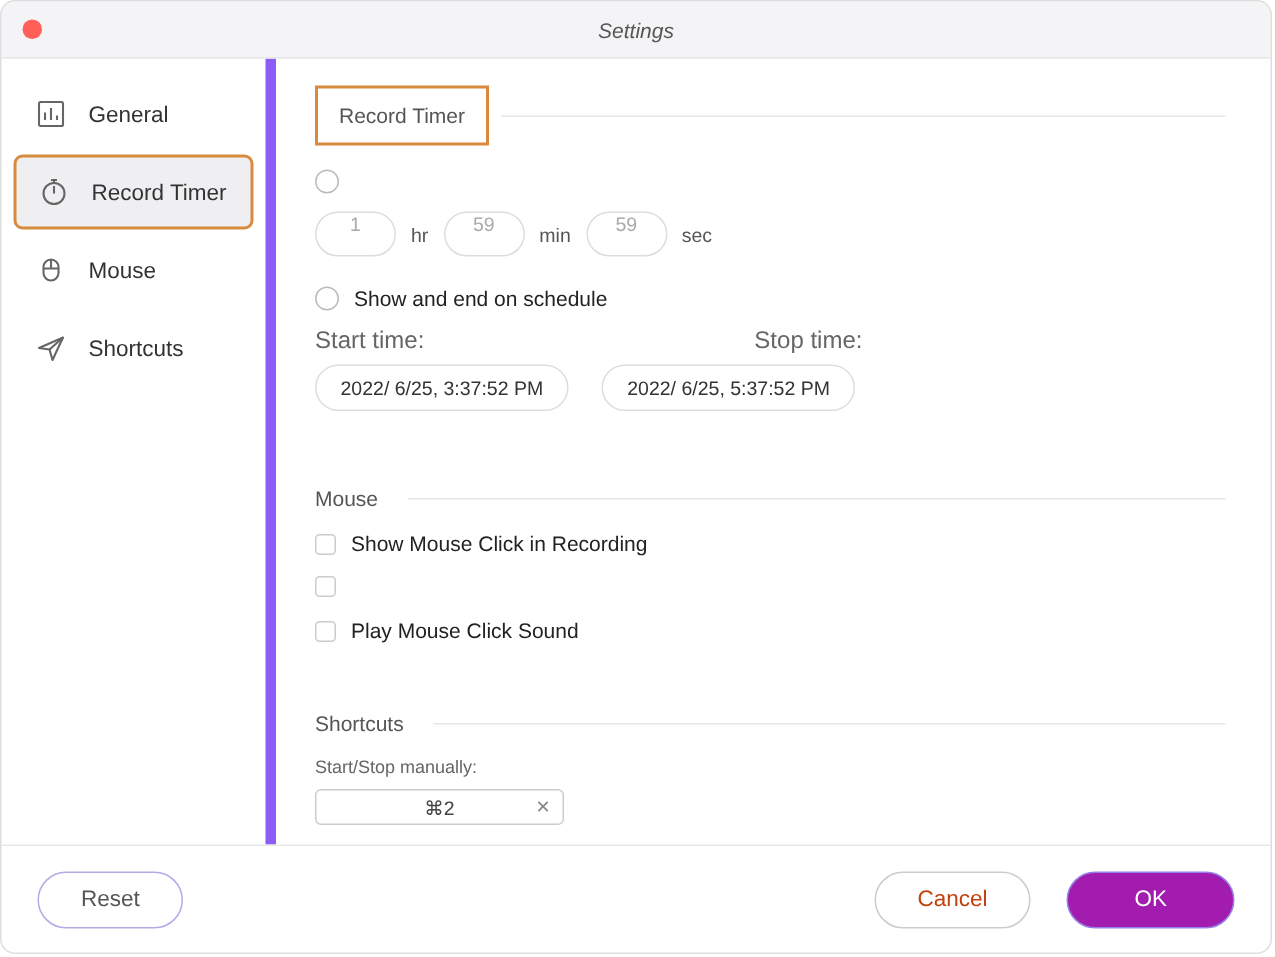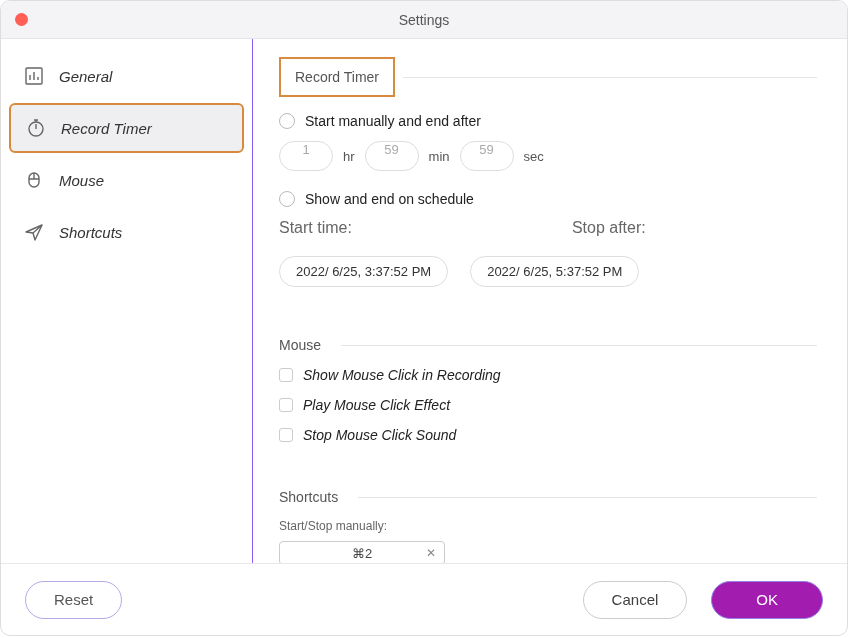--- a/index.html
+++ b/index.html
@@ -25,40 +25,40 @@
   .titlebar {
     height: 38px;
     background: #f4f4f6;
     border-bottom: 1px solid #e5e5e8;
     position: relative;
     display: flex;
     align-items: center;
     justify-content: center;
     font-size: 14px;
     color: #555;
+    font-style: italic;
   }
   .traffic-light {
     position: absolute;
     left: 14px;
     top: 12px;
     width: 13px;
     height: 13px;
     border-radius: 50%;
     background: #ff5f57;
   }
   .body-row {
     flex: 1;
     display: flex;
     min-height: 0;
   }
   .sidebar {
-    width: 252px;
-    border-right: 1px solid #8b5cf6;
+    width: 183px;
+    border-right: 7px solid #8b5cf6;
     padding: 12px 8px;
-    font-style: italic;
   }
   .sidebar-item {
     display: flex;
     align-items: center;
     height: 50px;
     padding: 0 14px;
     border-radius: 6px;
     font-size: 15px;
     color: #333;
     cursor: pointer;
@@ -150,39 +150,37 @@
     gap: 22px;
     margin-bottom: 50px;
   }
   .dt-pill {
     border: 1px solid #ddd;
     border-radius: 18px;
     padding: 7px 16px;
     font-size: 13px;
     color: #333;
     background: #fff;
-    margin-top: 13px;
   }
   .section-title-plain {
     display: flex;
     align-items: center;
     margin-bottom: 14px;
   }
   .section-title-plain .label {
     font-size: 14px;
     color: #555;
     padding-right: 12px;
   }
   .checkbox-row {
     display: flex;
-    align-items: center;
+    align-items: flex-end;
     font-size: 14px;
     color: #222;
     margin-bottom: 14px;
-    font-style: italic;
   }
   .checkbox {
     width: 14px;
     height: 14px;
     border: 1.5px solid #ccc;
     border-radius: 3px;
     margin-right: 10px;
     background: #fff;
   }
   .shortcut-label {
@@ -217,21 +215,21 @@
     gap: 24px;
   }
   .footer-spacer { flex: 1; }
   .btn {
     height: 38px;
     border-radius: 20px;
     padding: 0 34px;
     font-size: 15px;
     border: 1.5px solid #ccc;
     background: #fff;
-    color: #404040;
+    color: #c2410c;
     cursor: pointer;
     display: inline-flex;
     align-items: center;
     justify-content: center;
   }
   .btn.reset { border-color: #b9a8e8; color: #555; padding: 0 28px; }
   .btn.cancel { padding: 0 28px; }
   .btn.ok {
     background: #a21caf;
     border-color: #9680e8;
@@ -303,63 +301,61 @@
 
     <div class="content">
 
       <div class="section-title-row">
         <div class="section-title boxed">Record Timer</div>
         <div class="section-divider"></div>
       </div>
 
       <div class="radio-row">
         <span class="radio-circle"></span>
-        <span>Start manually and end after</span>
       </div>
 
       <div class="duration-row">
         <span class="pill-input">1</span>
         <span>hr</span>
         <span class="pill-input">59</span>
         <span>min</span>
         <span class="pill-input">59</span>
         <span>sec</span>
       </div>
 
       <div class="radio-row">
         <span class="radio-circle"></span>
         <span>Show and end on schedule</span>
       </div>
 
       <div class="time-labels">
         <span>Start time:</span>
-        <span>Stop after:</span>
+        <span>Stop time:</span>
       </div>
 
       <div class="datetime-row">
         <div class="dt-pill">2022/  6/25,   3:37:52 PM</div>
         <div class="dt-pill">2022/  6/25,   5:37:52 PM</div>
       </div>
 
       <div class="section-title-plain">
         <span class="label">Mouse</span>
         <div class="section-divider"></div>
       </div>
 
       <div class="checkbox-row">
         <span class="checkbox"></span>
         <span>Show Mouse Click in Recording</span>
       </div>
       <div class="checkbox-row">
         <span class="checkbox"></span>
-        <span>Play Mouse Click Effect</span>
       </div>
       <div class="checkbox-row" style="margin-bottom:46px">
         <span class="checkbox"></span>
-        <span>Stop Mouse Click Sound</span>
+        <span>Play Mouse Click Sound</span>
       </div>
 
       <div class="section-title-plain">
         <span class="label">Shortcuts</span>
         <div class="section-divider"></div>
       </div>
 
       <div class="shortcut-label">Start/Stop manually:</div>
       <div class="shortcut-box">
         <span>⌘2</span>

